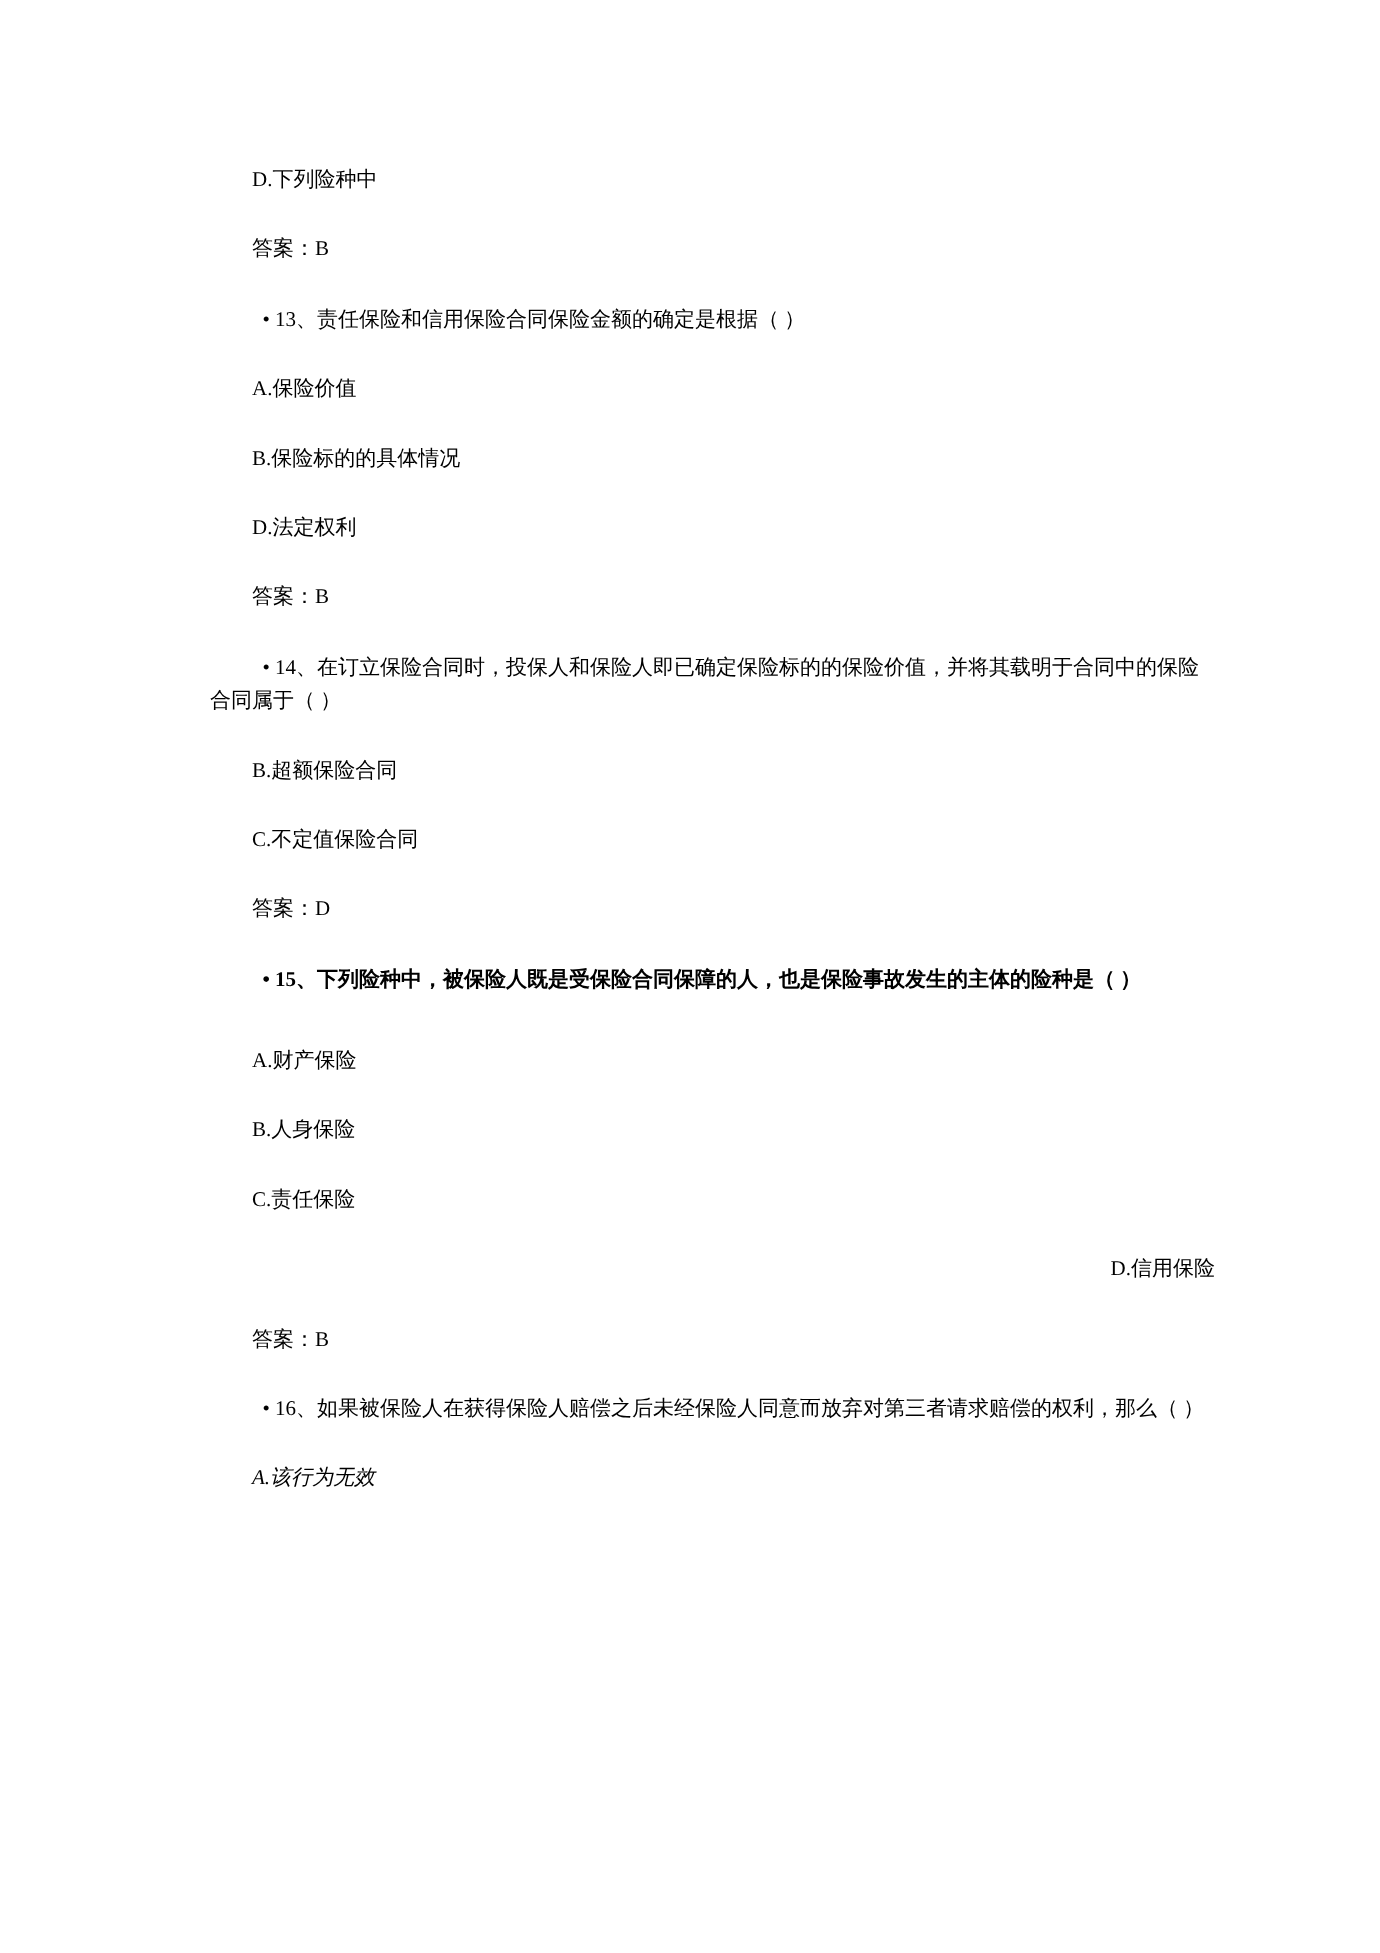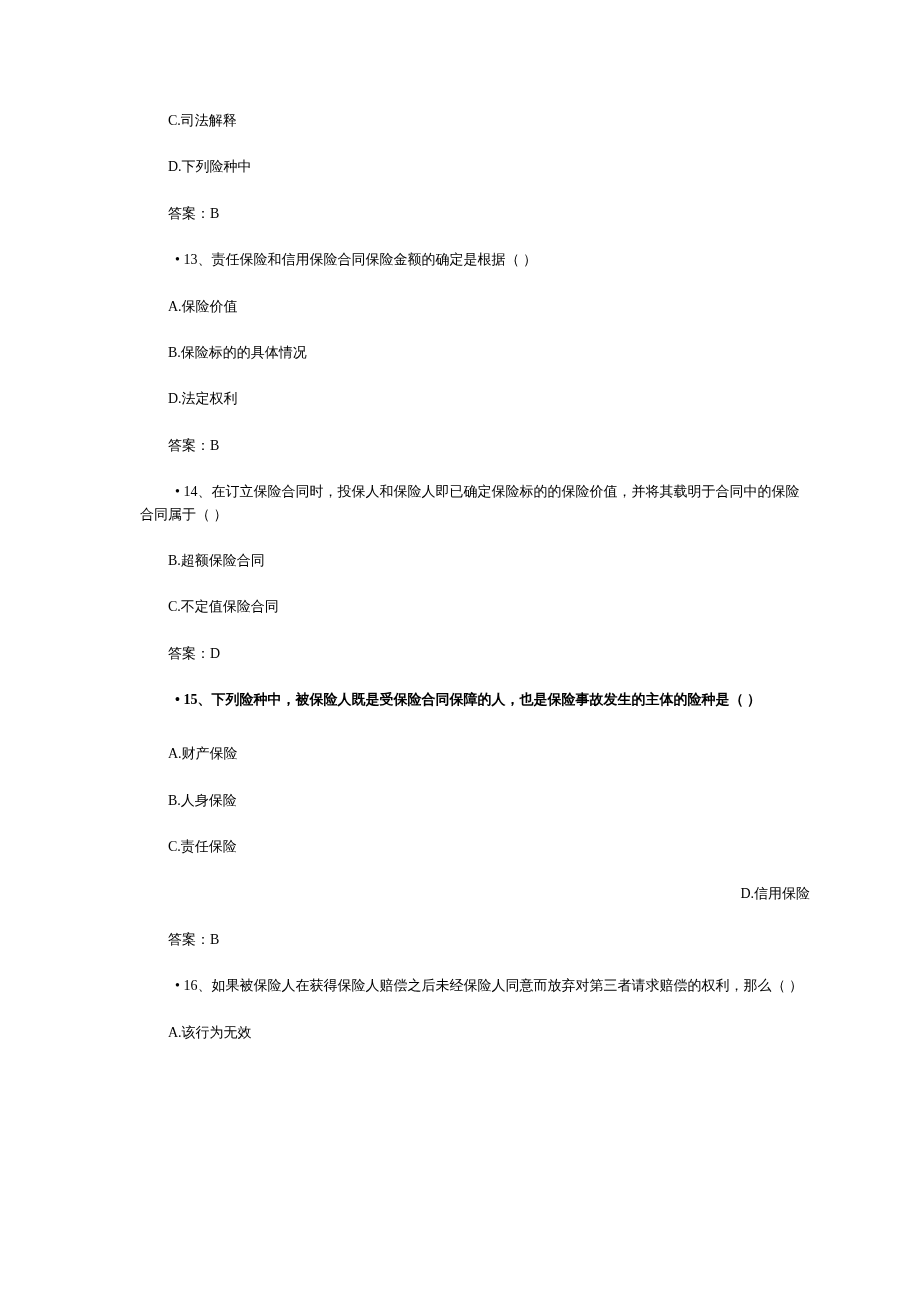--- a/index.html
+++ b/index.html
@@ -18,33 +18,32 @@
       line-height: 1.6;
     }
     .line {
       margin-bottom: 24px;
     }
   </style>
 </head>
 <body>
 
 <div id="content">
-    <div class="line" style="text-indent: 2em;">C.司法解释</div>
     <div class="line" style="text-indent: 2em;">D.下列险种中</div>
     <div class="line" style="text-indent: 2em;">答案：B</div>
     <div class="line" style="text-indent: 2.5em;">• 13、责任保险和信用保险合同保险金额的确定是根据（ ）</div>
     <div class="line" style="text-indent: 2em;">A.保险价值</div>
     <div class="line" style="text-indent: 2em;">B.保险标的的具体情况</div>
     <div class="line" style="text-indent: 2em;">D.法定权利</div>
     <div class="line" style="text-indent: 2em;">答案：B</div>
     <div class="line" style="text-indent: 2.5em;">• 14、在订立保险合同时，投保人和保险人即已确定保险标的的保险价值，并将其载明于合同中的保险合同属于（ ）</div>
     <div class="line" style="text-indent: 2em;">B.超额保险合同</div>
     <div class="line" style="text-indent: 2em;">C.不定值保险合同</div>
     <div class="line" style="text-indent: 2em;">答案：D</div>
     <div class="line" style="text-indent: 2.5em; font-weight: bold;">• 15、下列险种中，被保险人既是受保险合同保障的人，也是保险事故发生的主体的险种是（ ）</div>
     <div class="line" style="text-indent: 2em; margin-top: 32px;">A.财产保险</div>
     <div class="line" style="text-indent: 2em;">B.人身保险</div>
     <div class="line" style="text-indent: 2em;">C.责任保险</div>
     <div class="line" style="text-indent: 2em; text-align: right;">D.信用保险</div>
     <div class="line" style="text-indent: 2em;">答案：B</div>
     <div class="line" style="text-indent: 2.5em;">• 16、如果被保险人在获得保险人赔偿之后未经保险人同意而放弃对第三者请求赔偿的权利，那么（ ）</div>
-    <div class="line" style="text-indent: 2em;">A.该行为无效</div>
+    <div class="line" style="text-indent: 2em; font-style: italic;">A.该行为无效</div>
   </div>
 
 </body></html>

